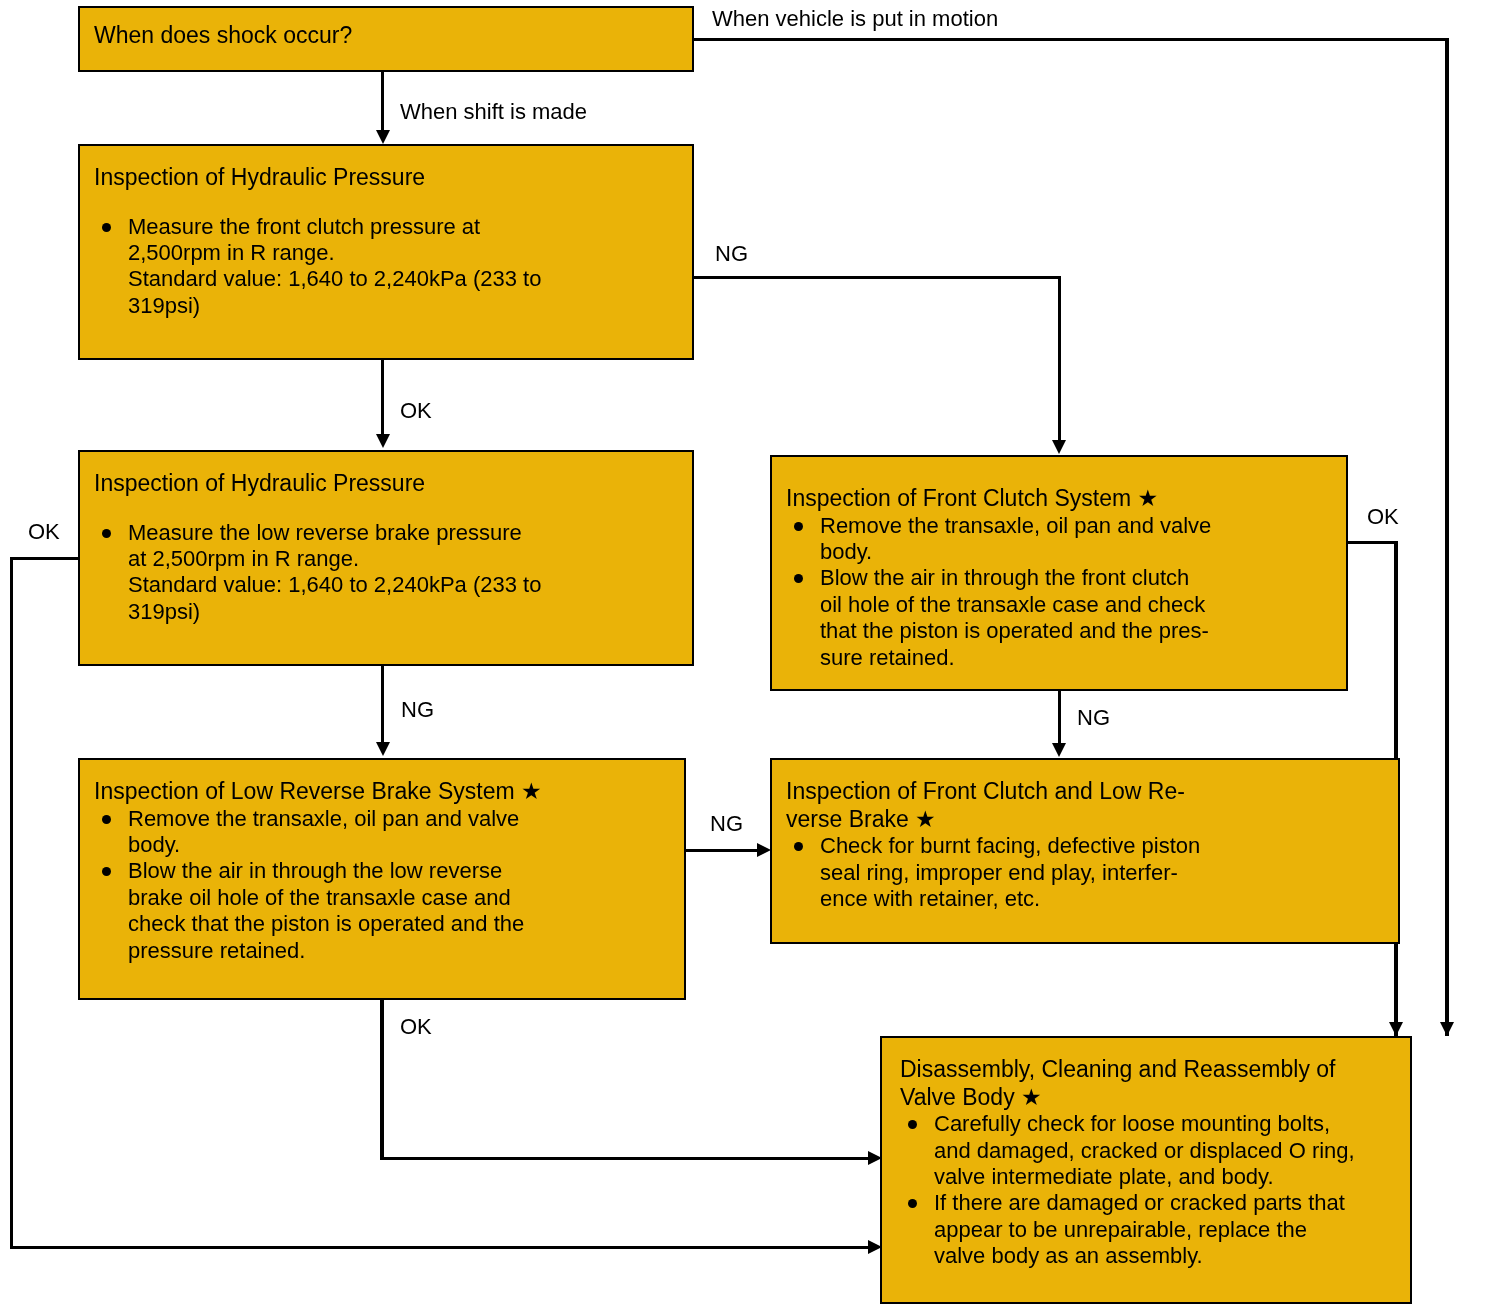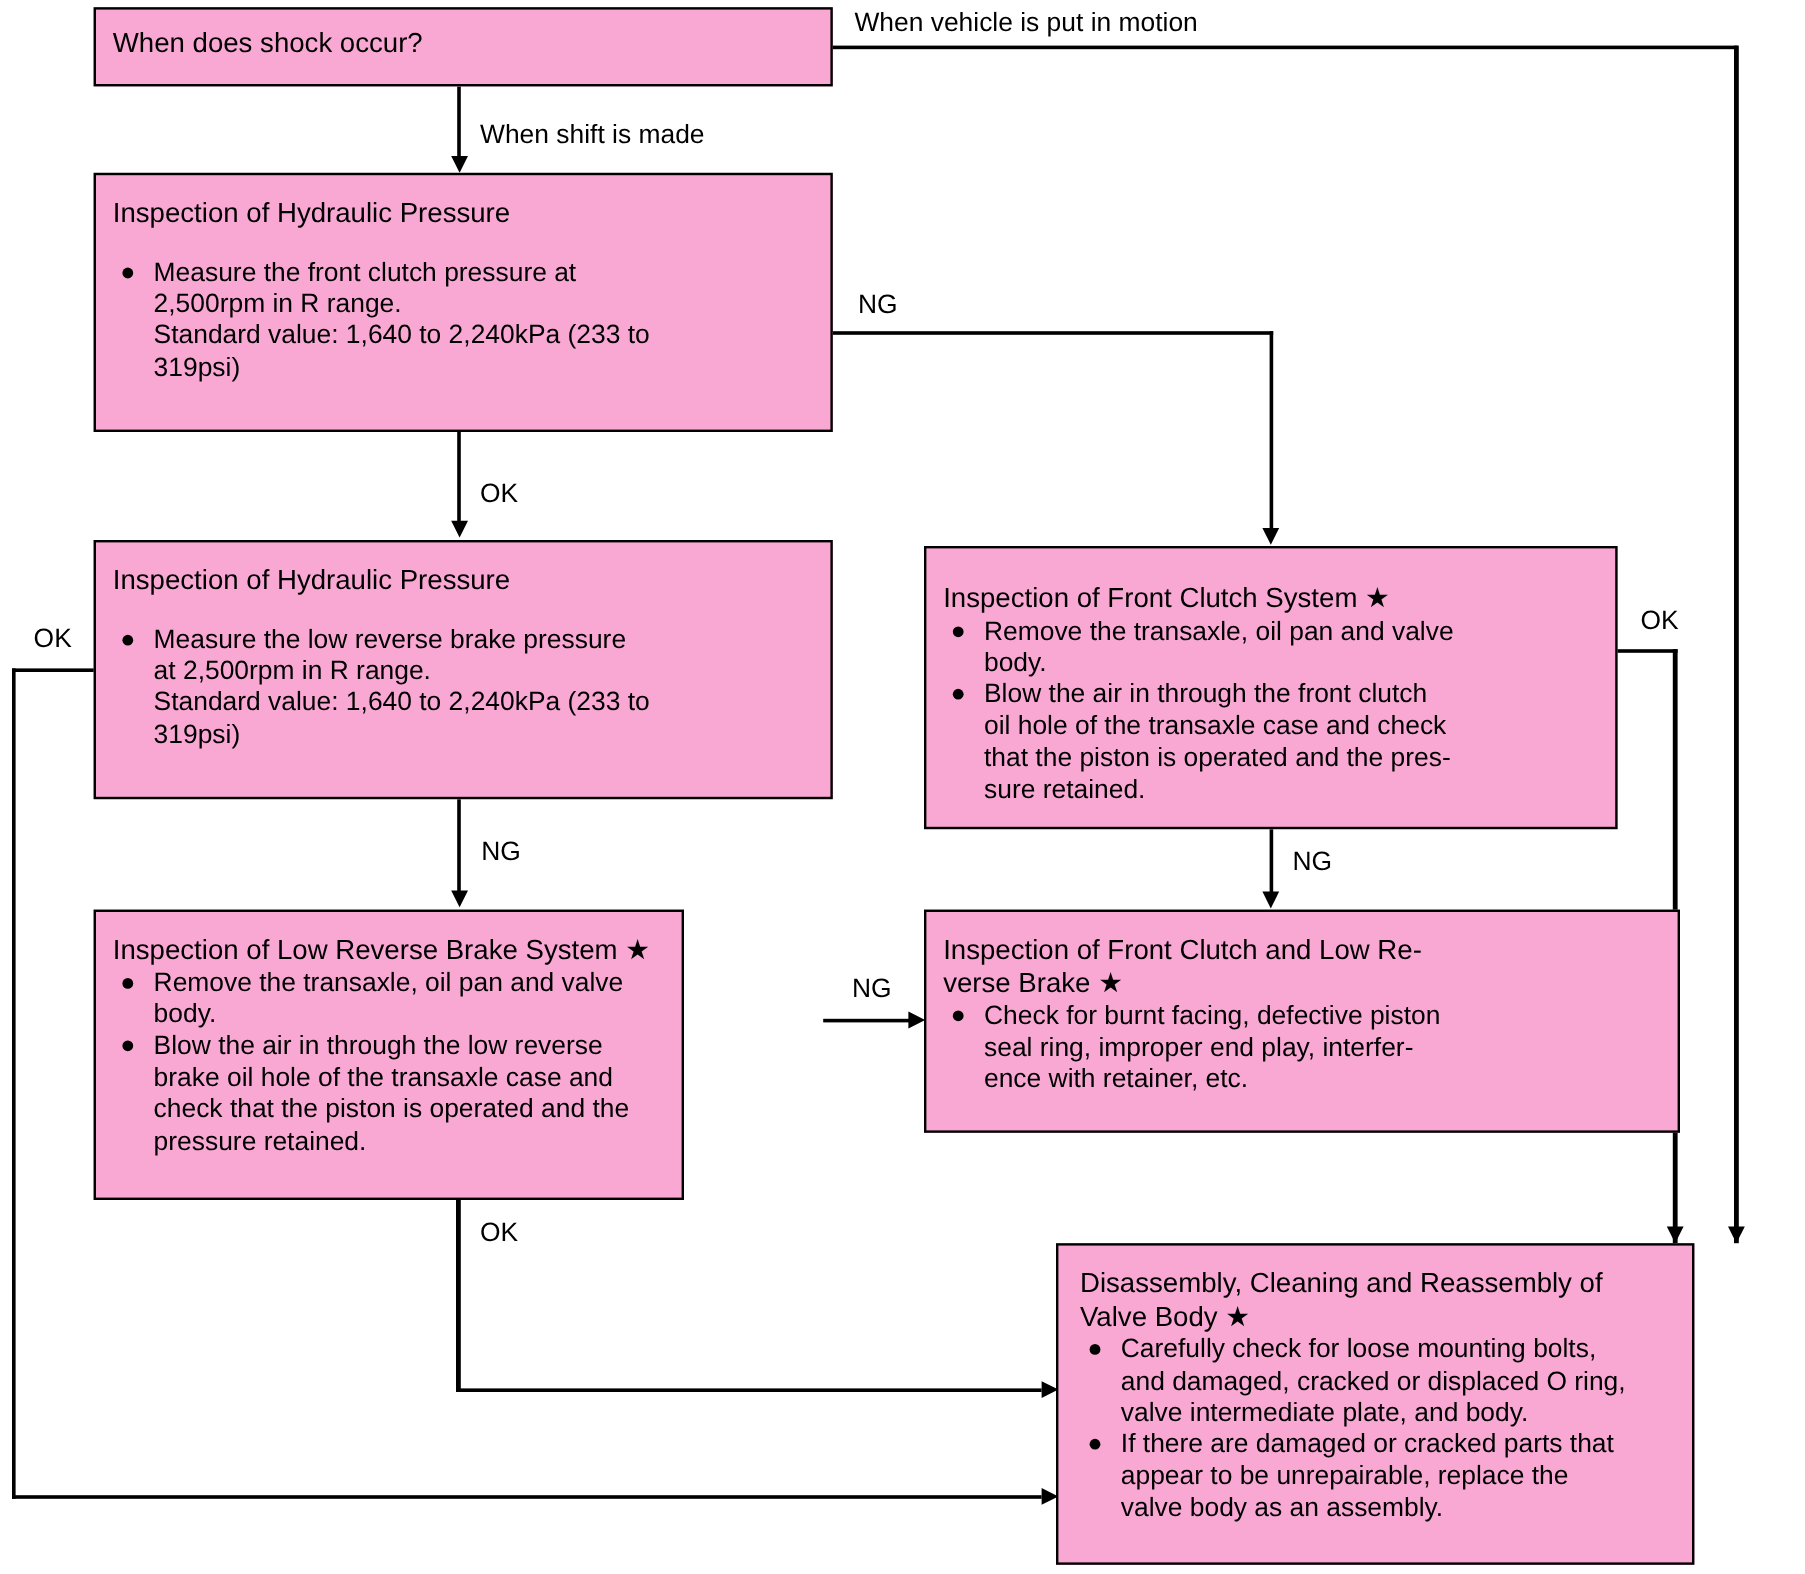--- a/index.html
+++ b/index.html
@@ -17,21 +17,21 @@
     width: 1504px;
     height: 1312px;
     background: #ffffff;
     overflow: hidden;
   }
   
   .node {
     position: absolute;
     box-sizing: border-box;
     border: 2px solid #000000;
-    background: #f9a8d4;
+    background: #eab308;
     padding: 10px 12px 8px 14px;
     font-size: 22px;
     line-height: 1.23;
     z-index: 4;
   }
   .node .title {
     font-size: 23px;
     line-height: 1.2;
     white-space: pre-line;
   }
@@ -133,21 +133,21 @@
     <ul class="bullets">
       <li><span class="dot"></span><span>Remove the transaxle, oil pan and valve
 body.</span></li>
       <li><span class="dot"></span><span>Blow the air in through the front clutch
 oil hole of the transaxle case and check
 that the piston is operated and the pres-
 sure retained.</span></li>
     </ul>
   </div>
 
-  <div class="node" style="left:78px; top:758px; width:492px; height:242px; padding-top:18px;">
+  <div class="node" style="left:78px; top:758px; width:608px; height:242px; padding-top:18px;">
     <div class="title">Inspection of Low Reverse Brake System ★</div>
     <ul class="bullets">
       <li><span class="dot"></span><span>Remove the transaxle, oil pan and valve
 body.</span></li>
       <li><span class="dot"></span><span>Blow the air in through the low reverse
 brake oil hole of the transaxle case and
 check that the piston is operated and the
 pressure retained.</span></li>
     </ul>
   </div>

